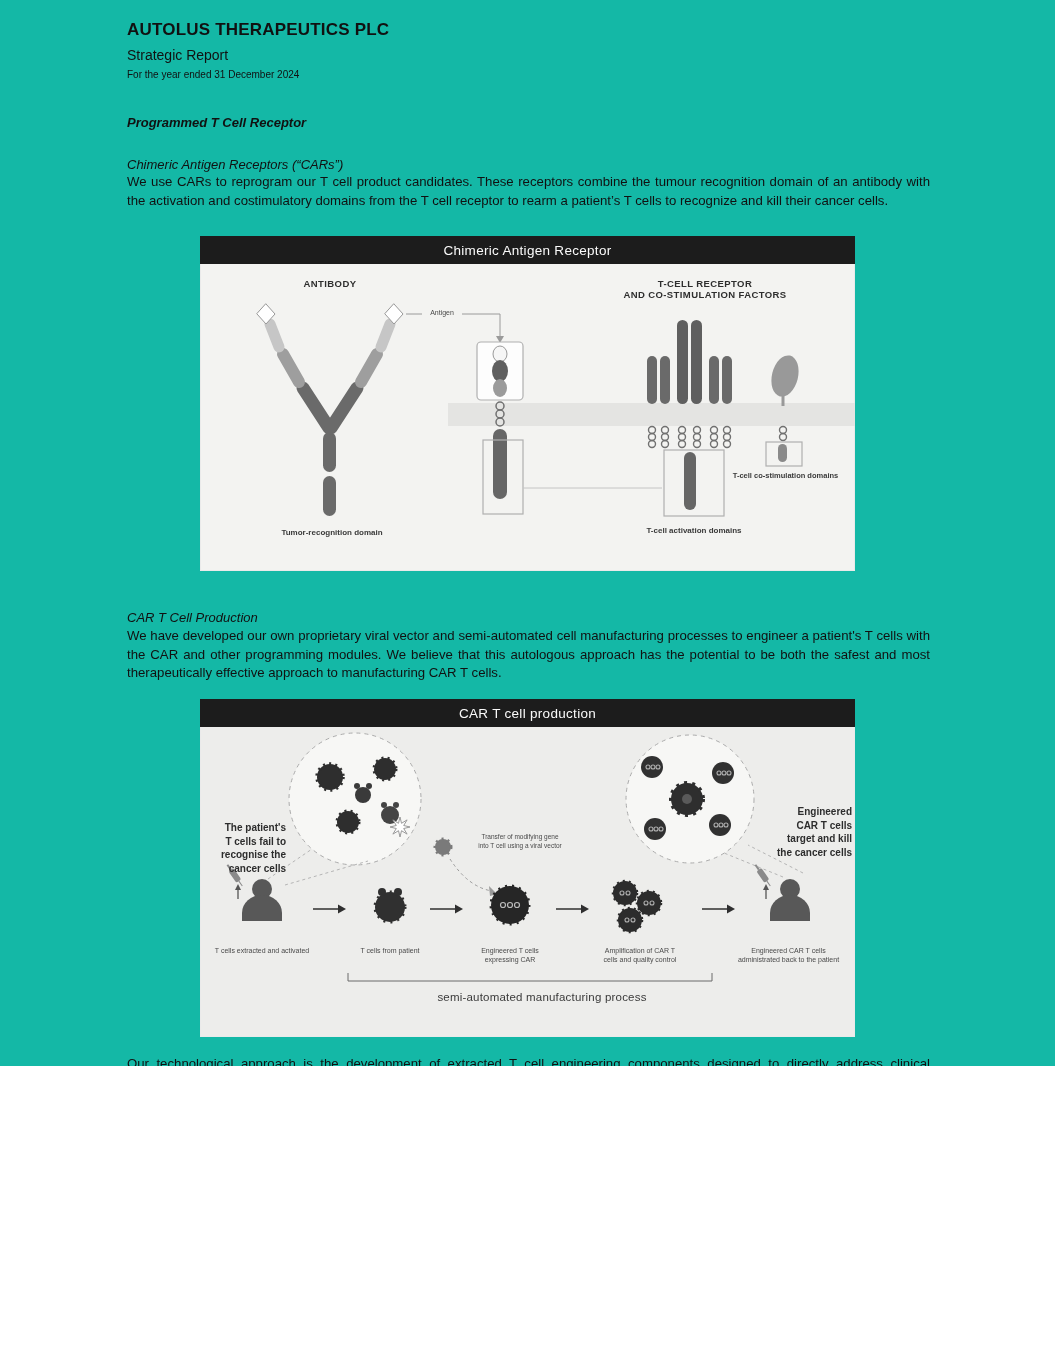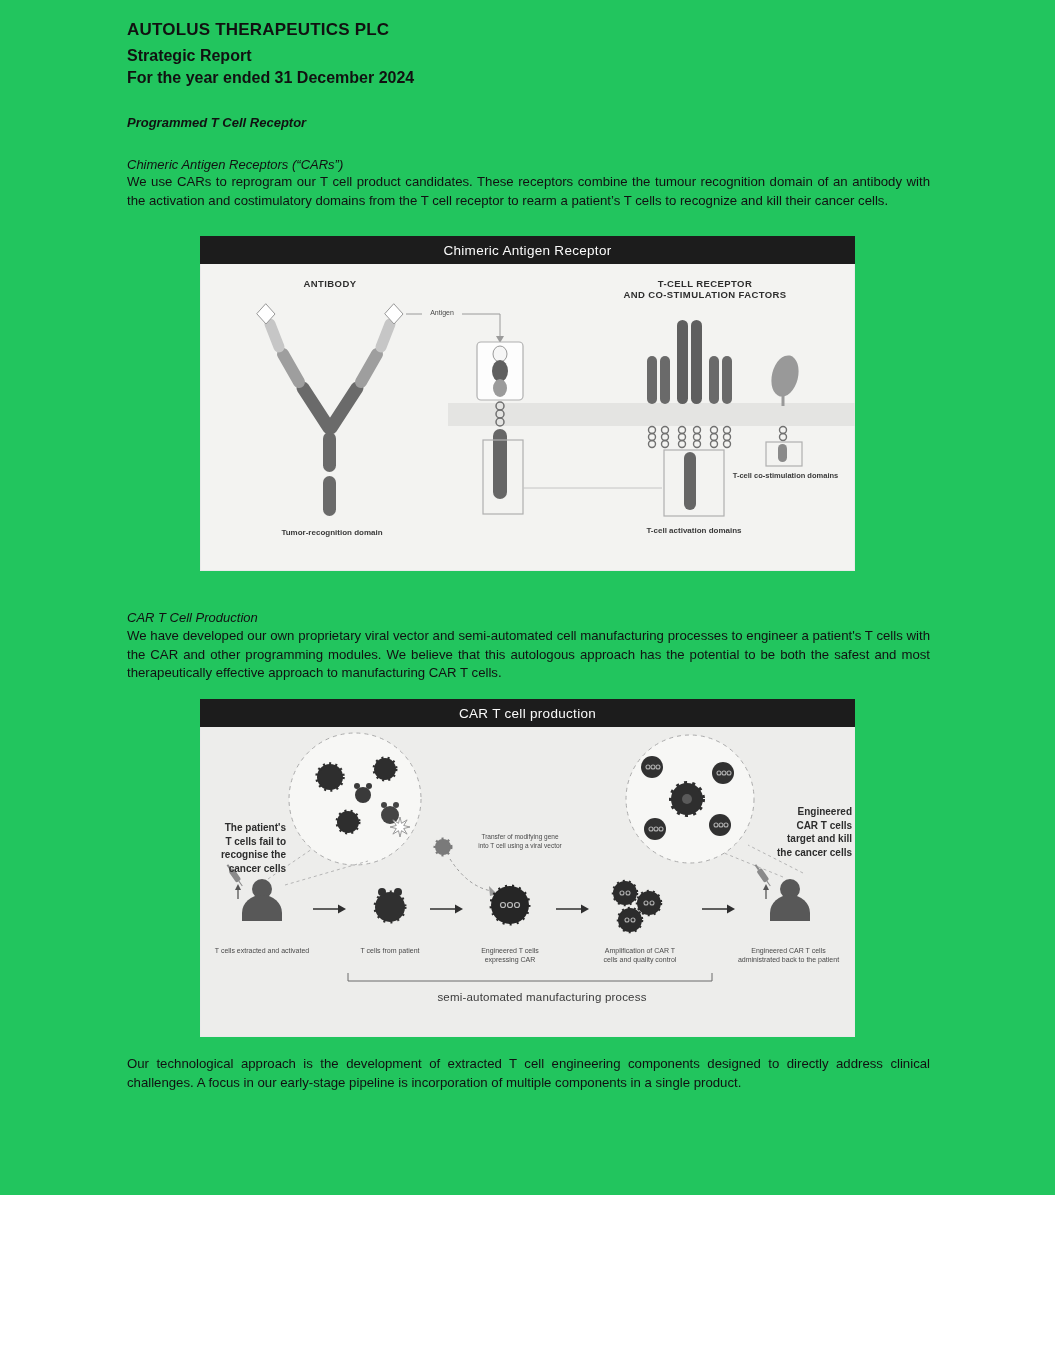--- a/index.html
+++ b/index.html
@@ -1,21 +1,21 @@
 <!DOCTYPE html>
 <html><head>
 <meta charset="utf-8">
 <style>
   html,body{margin:0;padding:0;background:#fff;}
-  .page{position:relative;width:1055px;height:1195px;background:#22c55e;
+  .page{position:relative;width:1055px;height:1066px;background:#14b8a6;
         font-family:"Liberation Sans",sans-serif;color:#111;overflow:hidden;}
   .abs{position:absolute;}
   .company{left:127px;top:20px;font-size:17px;font-weight:bold;letter-spacing:.2px;}
-  .report{left:127px;top:47px;font-size:16px;font-weight:bold;}
-  .period{left:127px;top:69px;font-size:16px;font-weight:bold;}
+  .report{left:127px;top:47px;font-size:14px;font-weight:normal;}
+  .period{left:127px;top:69px;font-size:10px;font-weight:normal;}
   .h1{left:127px;top:115px;font-size:13px;font-weight:bold;font-style:italic;}
   .sub{left:127px;font-size:13px;font-style:italic;margin-top:11px;}
   .para{left:127px;width:803px;font-size:13.2px;line-height:1.42;text-align:justify;}
   .diagram{background:#f3f3f1;box-shadow:0 0 0 1px #eaeaea inset;}
   .dtitle{height:28px;background:#1c1c1c;color:#fafafa;display:flex;align-items:center;
           justify-content:center;font-size:13.5px;letter-spacing:.3px;}
   .dbody{position:relative;}
   .dlabel{position:absolute;font-size:9.5px;font-weight:bold;color:#2e2e2e;text-align:center;
           white-space:pre-line;letter-spacing:.4px;}
   .dsmall{position:absolute;font-size:8px;font-weight:bold;color:#3a3a3a;text-align:center;white-space:pre-line;}

